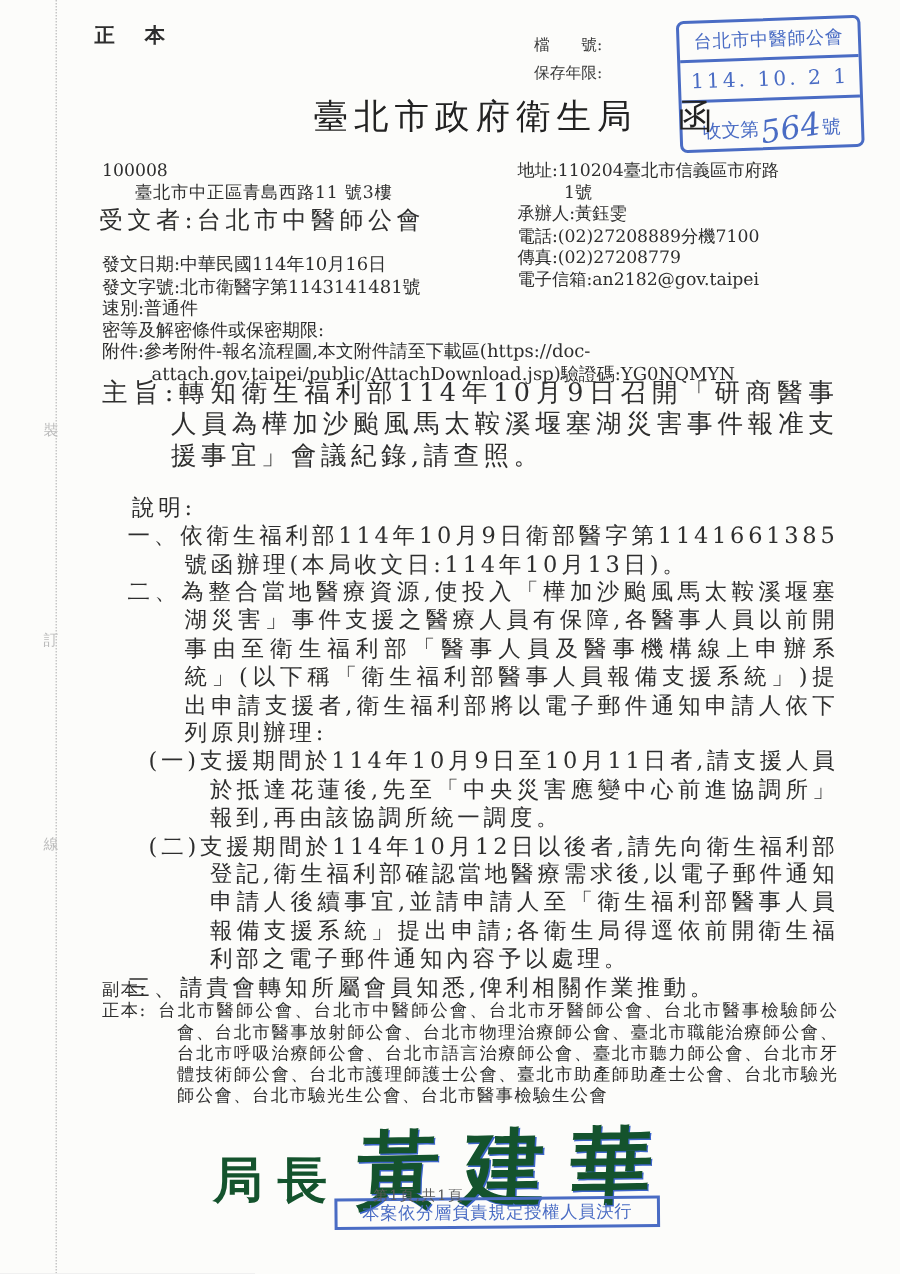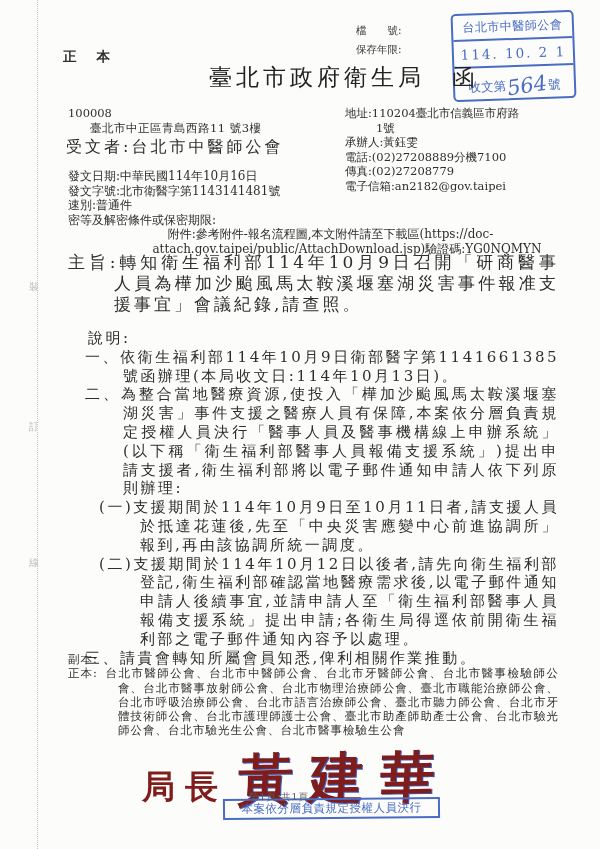--- a/index.html
+++ b/index.html
@@ -7,21 +7,21 @@
     position:relative; width:600px; height:849px; margin:0 auto;
     background:#fcfcfa; overflow:hidden;
     font-family:"DejaVu Serif","Liberation Serif",serif;
     color:#2e2e2e;
   }
   
   .binding-line { position:absolute; left:37px; top:0; bottom:0; width:0; border-left:1px dotted #c6c6c6; }
   .binding-mark { position:absolute; left:29px; font-size:10px; color:#bcbcbc; }
   .bm1 { top:280px; } .bm2 { top:420px; } .bm3 { top:556px; }
 
-  .copy-type { position:absolute; left:63px; top:15px; font-size:13.5px; font-weight:bold; letter-spacing:20px; white-space:nowrap;margin-top:33px; }
+  .copy-type { position:absolute; left:63px; top:15px; font-size:13.5px; font-weight:bold; letter-spacing:20px; white-space:nowrap; }
 
   .file-block { position:absolute; left:356px; top:21px; font-size:10.5px; line-height:19px; color:#3a3a3a; }
 
   .received-stamp {
     position:absolute; left:452px; top:12px; width:119px;
     border:2.5px solid #4a6cc4; border-radius:5px;
     transform:rotate(-2deg); color:#4a6cc4; text-align:center;
   }
   .rs-row1 { font-size:12px; letter-spacing:0.5px; padding:4px 1px 3px; border-bottom:2px solid #4a6cc4; white-space:nowrap; }
   .rs-row2 { font-size:13.5px; letter-spacing:2px; padding:5px 0 4px; border-bottom:2px solid #4a6cc4; }
@@ -31,34 +31,34 @@
   .doc-title { position:absolute; left:0; top:62px; width:100%; text-align:center; font-size:23px; letter-spacing:4px; color:#222;margin-left:44px; }
 
   .sender-zip  { position:absolute; left:68px; top:106px; font-size:11.5px; }
   .sender-addr { position:absolute; left:68px; top:121px; font-size:11.5px; letter-spacing:0.5px;margin-left:22px; }
   .recipient   { position:absolute; left:66px; top:137px; font-size:16px; letter-spacing:3px; }
 
   .contact-block { position:absolute; left:345px; top:106px; font-size:11.5px; line-height:14.6px; }
   .contact-block .indent2 { padding-left:31px; }
 
   .meta-block { position:absolute; left:68px; top:169px; width:300px; font-size:12px; line-height:14.6px; }
-  .meta-attachment { width:492px; padding-left:33px; text-indent:-33px;text-align:center; }
+  .meta-attachment { width:492px; padding-left:33px; text-indent:-33px; }
 
   .main-body { position:absolute; left:68px; top:252px; width:491px; text-align:justify; }
   .subject { font-size:17px; letter-spacing:3px; line-height:21px; padding-left:46px; text-indent:-46px; margin-bottom:14px; }
   .section-label { font-size:15px; letter-spacing:2.5px; line-height:18.8px;margin-left:20px; }
   .para { font-size:15px; letter-spacing:2.5px; line-height:18.8px; }
   .para.lvl1 { padding-left:55px; text-indent:-38px; }
   .para.lvl2 { padding-left:72px; text-indent:-41px; }
 
   .dist-block { position:absolute; left:68px; top:652px; width:491px; font-size:11.5px; letter-spacing:1px; line-height:14.3px; text-align:justify; }
   .dist-row { padding-left:50px; text-indent:-50px; }
   .dist-label { display:inline-block; width:37px; text-indent:0; }
 
-  .signature { position:absolute; left:142px; top:742px; display:flex; align-items:flex-end; color:#7f1d1d; white-space:nowrap; }
+  .signature { position:absolute; left:142px; top:742px; display:flex; align-items:flex-end; color:#14532d; white-space:nowrap; }
   .sig-title { font-size:33px; letter-spacing:10px; margin-bottom:6px; font-weight:bold; }
   .sig-name  { font-size:55px; font-weight:bold; letter-spacing:16px; margin-left:10px; transform:skewX(-4deg) rotate(-1deg); text-shadow:1px 1px 0 #3c64c9; }
 
   .page-note  { position:absolute; left:249px; top:791px; font-size:9.5px; color:#5a5a5a; letter-spacing:1px; z-index:3; }
   .auth-stamp { position:absolute; left:223px; top:798px; width:213px; border:2px solid #4a6cc4; color:#4a6cc4;
                 font-size:11.5px; line-height:17px; text-align:center; letter-spacing:0.5px; white-space:nowrap;
                 transform:rotate(-0.5deg); z-index:2; }
 </style>
 </head>
 <body>
@@ -103,21 +103,21 @@
     <div>發文字號:北市衛醫字第1143141481號</div>
     <div>速別:普通件</div>
     <div>密等及解密條件或保密期限:</div>
     <div class="meta-attachment"><span>附件:</span><span>參考附件-報名流程圖,本文附件請至下載區(https://doc-attach.gov.taipei/public/AttachDownload.jsp)驗證碼:YG0NQMYN</span></div>
   </div>
 
   <div class="main-body">
     <div class="subject"><span>主旨:</span><span>轉知衛生福利部114年10月9日召開「研商醫事人員為樺加沙颱風馬太鞍溪堰塞湖災害事件報准支援事宜」會議紀錄,請查照。</span></div>
     <div class="section-label">說明:</div>
     <div class="para lvl1"><span>一、</span><span>依衛生福利部114年10月9日衛部醫字第1141661385號函辦理(本局收文日:114年10月13日)。</span></div>
-    <div class="para lvl1"><span>二、</span><span>為整合當地醫療資源,使投入「樺加沙颱風馬太鞍溪堰塞湖災害」事件支援之醫療人員有保障,本案依分層負責規定授權人員決行「醫事人員及醫事機構線上申辦系統」(以下稱「衛生福利部醫事人員報備支援系統」)提出申請支援者,衛生福利部將以電子郵件通知申請人依下列原則辦理:</span></div>
+    <div class="para lvl1"><span>二、</span><span>為整合當地醫療資源,使投入「樺加沙颱風馬太鞍溪堰塞湖災害」事件支援之醫療人員有保障,各醫事人員以前開事由至衛生福利部「醫事人員及醫事機構線上申辦系統」(以下稱「衛生福利部醫事人員報備支援系統」)提出申請支援者,衛生福利部將以電子郵件通知申請人依下列原則辦理:</span></div>
     <div class="para lvl2"><span>(一)</span><span>支援期間於114年10月9日至10月11日者,請支援人員於抵達花蓮後,先至「中央災害應變中心前進協調所」報到,再由該協調所統一調度。</span></div>
     <div class="para lvl2"><span>(二)</span><span>支援期間於114年10月12日以後者,請先向衛生福利部登記,衛生福利部確認當地醫療需求後,以電子郵件通知申請人後續事宜,並請申請人至「衛生福利部醫事人員報備支援系統」提出申請;各衛生局得逕依前開衛生福利部之電子郵件通知內容予以處理。</span></div>
     <div class="para lvl1"><span>三、</span><span>請貴會轉知所屬會員知悉,俾利相關作業推動。</span></div>
   </div>
 
   <div class="dist-block">
     <div class="dist-row"><span class="dist-label">副本:</span><span></span></div>
     <div class="dist-row"><span class="dist-label">正本:</span><span>台北市醫師公會、台北市中醫師公會、台北市牙醫師公會、台北市醫事檢驗師公會、台北市醫事放射師公會、台北市物理治療師公會、臺北市職能治療師公會、台北市呼吸治療師公會、台北市語言治療師公會、臺北市聽力師公會、台北市牙體技術師公會、台北市護理師護士公會、臺北市助產師助產士公會、台北市驗光師公會、台北市驗光生公會、台北市醫事檢驗生公會</span></div>
   </div>
 

